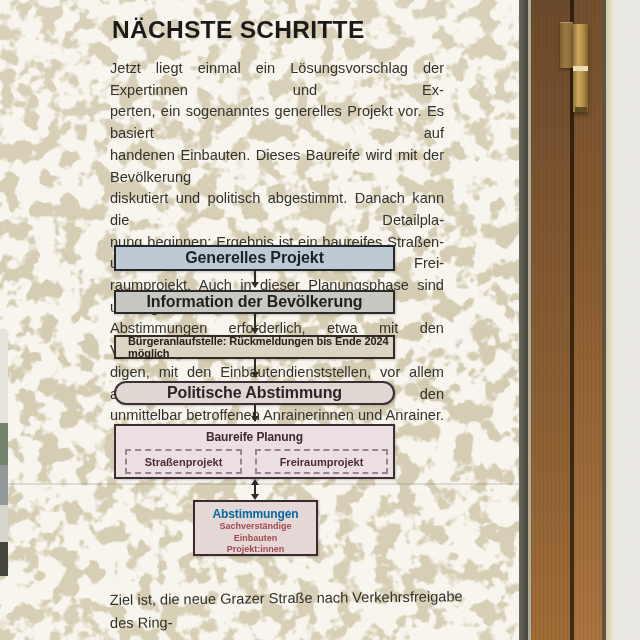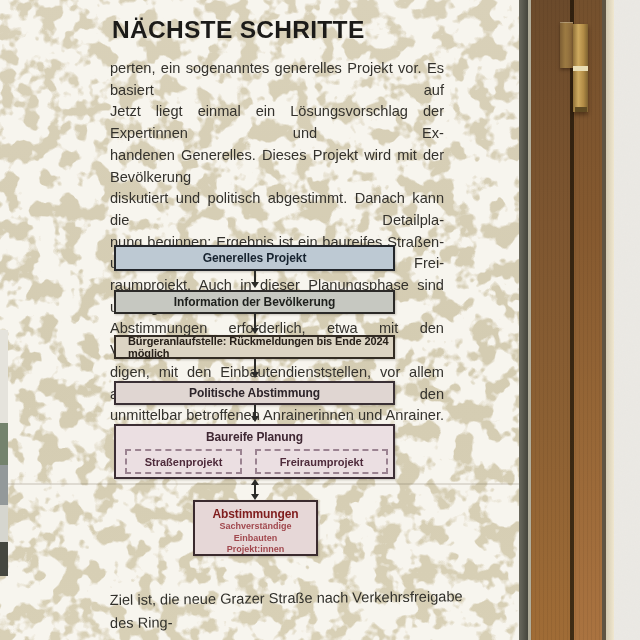--- a/index.html
+++ b/index.html
@@ -22,40 +22,40 @@
   .intro{position:absolute;left:110px;top:58px;width:334px;
          font-size:14.6px;line-height:21.7px;color:#34322d;}
   .intro .ln{text-align:justify;text-align-last:justify;}
   .intro .ln:last-child{text-align-last:left;}
   .closing{position:absolute;left:110px;top:587px;width:378px;
            font-size:14.6px;line-height:23px;color:#31302b;transform:rotate(-.6deg);}
 
   
   .fcbox{position:absolute;left:114px;width:281px;box-sizing:border-box;
          border:2px solid #2b2a28;display:flex;align-items:center;justify-content:center;
-         font-weight:700;font-size:12px;letter-spacing:-.1px;
+         font-weight:700;font-size:16px;letter-spacing:-.1px;
          box-shadow:1px 1px 2px rgba(60,50,30,.25);}
   .fc1{top:245px;height:26px;border-color:#23262b;color:#16222e;}
   .fc2{top:290px;height:24px;border-color:#2b2a28;color:#1e201d;}
   .fc3{top:335px;height:24px;border-color:#332c24;color:#27201a;font-size:11px;padding-left:12px;}
-  .fc4{top:381px;height:24px;border-color:#3a3035;color:#2c242a;}
+  .fc4{top:381px;height:24px;border-color:#3a3035;color:#2c242a;border-radius:12px;}
   .planbox{position:absolute;left:114px;top:424px;width:281px;height:55px;
            box-sizing:border-box;border:2px solid #3c2e35;
            box-shadow:1px 1px 2px rgba(60,50,30,.25);}
   .plan-title{position:absolute;left:0;top:4px;width:100%;text-align:center;
               font-weight:700;font-size:12px;color:#3f2733;letter-spacing:-.1px;}
   .subbox{position:absolute;top:23px;height:25px;box-sizing:border-box;
           border:2px dashed #9b8391;display:flex;align-items:center;justify-content:center;
           font-weight:700;font-size:11px;color:#4e2b3b;}
   .sub-l{left:9px;width:117px;}
   .sub-r{left:139px;width:133px;}
   .finalbox{position:absolute;left:193px;top:500px;width:125px;height:56px;
             box-sizing:border-box;border:2px solid #3a2a2e;text-align:center;
             box-shadow:1px 1px 2px rgba(60,50,30,.25);}
-  .final-title{margin-top:5px;font-size:12px;font-weight:700;color:#7f1d1d;letter-spacing:-.1px;text-align:center;}
+  .final-title{margin-top:5px;font-size:12px;font-weight:700;color:#0369a1;letter-spacing:-.1px;text-align:center;}
   .final-item{font-size:9px;line-height:11.5px;color:#a1484e;font-weight:700;}
 
   
   .arr{position:absolute;left:250px;width:10px;}
   .arr .shaft{position:absolute;left:4px;width:2px;background:#2b2b28;}
   .head{position:absolute;left:1px;width:0;height:0;
         border-left:4px solid transparent;border-right:4px solid transparent;}
   .head-dn{border-top:6px solid #2b2b28;}
   .head-up{border-bottom:6px solid #2b2b28;}
   .a1{top:271px;height:17px}.a1 .shaft{top:0;height:12px}.a1 .head{top:11px}
@@ -108,23 +108,23 @@
       </filter>
       <rect width="522" height="640" filter="url(#camoF)"></rect>
     </svg>
 
     <div class="seam"></div>
     <div class="sliver"></div>
 
     <h1 class="title">NÄCHSTE SCHRITTE</h1>
 
     <div class="intro">
+      <div class="ln">Jetzt liegt einmal ein Lösungsvorschlag der Expertinnen und Ex-</div>
       <div class="ln">perten, ein sogenanntes generelles Projekt vor. Es basiert auf</div>
-      <div class="ln">Jetzt liegt einmal ein Lösungsvorschlag der Expertinnen und Ex-</div>
-      <div class="ln">handenen Generelles. Dieses Projekt wird mit der Bevölkerung</div>
+      <div class="ln">handenen Einbauten. Dieses Baureife wird mit der Bevölkerung</div>
       <div class="ln">diskutiert und politisch abgestimmt. Danach kann die Detailpla-</div>
       <div class="ln">nung beginnen: Ergebnis ist ein baureifes Straßen- und Frei-</div>
       <div class="ln">raumprojekt. Auch in dieser Planungsphase sind umfangreiche</div>
       <div class="ln">Abstimmungen erforderlich, etwa mit den Verkehrssachverstän-</div>
       <div class="ln">digen, mit den Einbautendienststellen, vor allem aber mit den</div>
       <div class="ln">unmittelbar betroffenen Anrainerinnen und Anrainer.</div>
     </div>
 
     <div class="fcbox fc1" style="background-color: rgb(189, 201, 211);">Generelles Projekt</div>
     <div class="arr a1">

